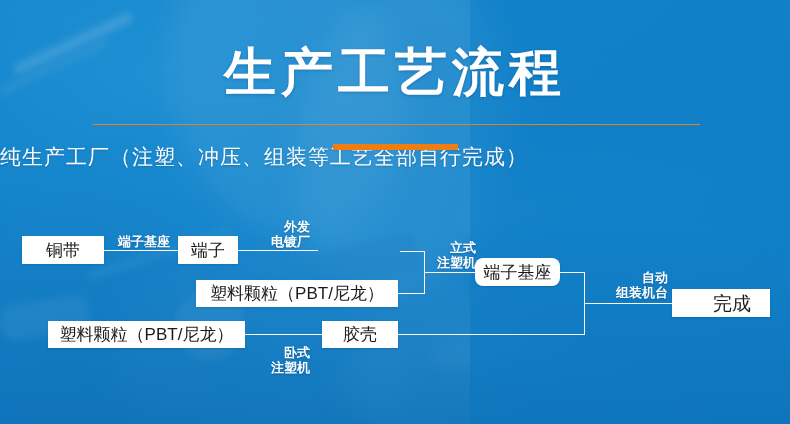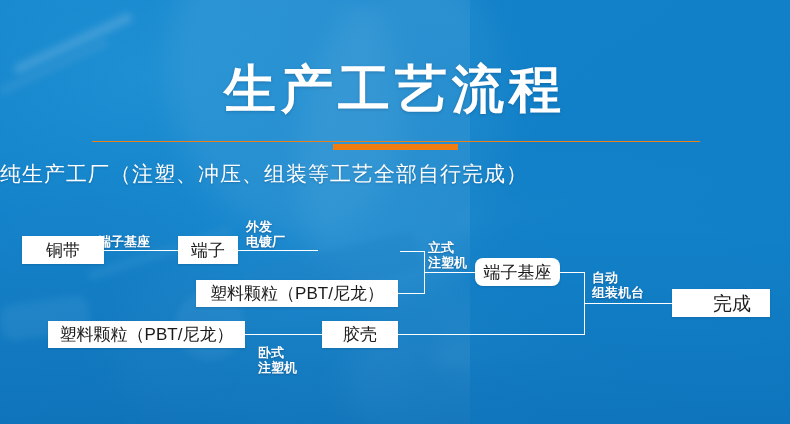--- a/index.html
+++ b/index.html
@@ -50,21 +50,21 @@
     background:linear-gradient(105deg, rgba(17,128,200,.55) 0%, rgba(17,128,200,.92) 45%, rgba(17,128,200,.97) 100%);
   }
   .bg-tint {
     background:linear-gradient(180deg, rgba(17,128,200,.52) 0%, rgba(17,128,200,.62) 55%, rgba(12,112,183,.70) 100%);
   }
 
   
   .header { position:absolute; left:0; top:0; width:790px; z-index:5; }
   .title {
     text-align:center; color:#ffffff; font-size:52px; line-height:1;
-    font-weight:bold; letter-spacing:5px; padding-top:63px;
+    font-weight:bold; letter-spacing:5px; padding-top:46px;
     text-shadow:0 1px 3px rgba(0,40,80,.25);
   }
   .divider { position:relative; height:14px; margin-top:20px; }
   .divider .rule {
     position:absolute; left:92px; top:6px; width:608px; height:1px;
     background:#e8801c;
   }
   .divider .bar {
     position:absolute; left:333px; top:124px; width:125px; height:6px;
     background:#ef7d12;
@@ -78,21 +78,21 @@
   
   .flow { position:absolute; left:0; top:0; width:790px; height:424px; z-index:6; }
   .node {
     position:absolute; background:#ffffff; color:#1a1a1a;
     display:flex; align-items:center; justify-content:center;
     font-size:17px; line-height:1; white-space:nowrap;
     box-shadow:0 1px 2px rgba(0,40,80,.18);
   }
   .edge-label {
     position:absolute; color:#ffffff; font-size:13px; line-height:15px;
-    text-align:left; white-space:nowrap; font-weight:bold;
+    text-align:right; white-space:nowrap; font-weight:bold;
     text-shadow:0 1px 2px rgba(0,40,80,.35);
   }
   .line { position:absolute; background:#ffffff; }
   .line.h { height:1px; }
   .line.v { width:1px; }
 </style>
 </head>
 <body>
 
 <div id="banner">

